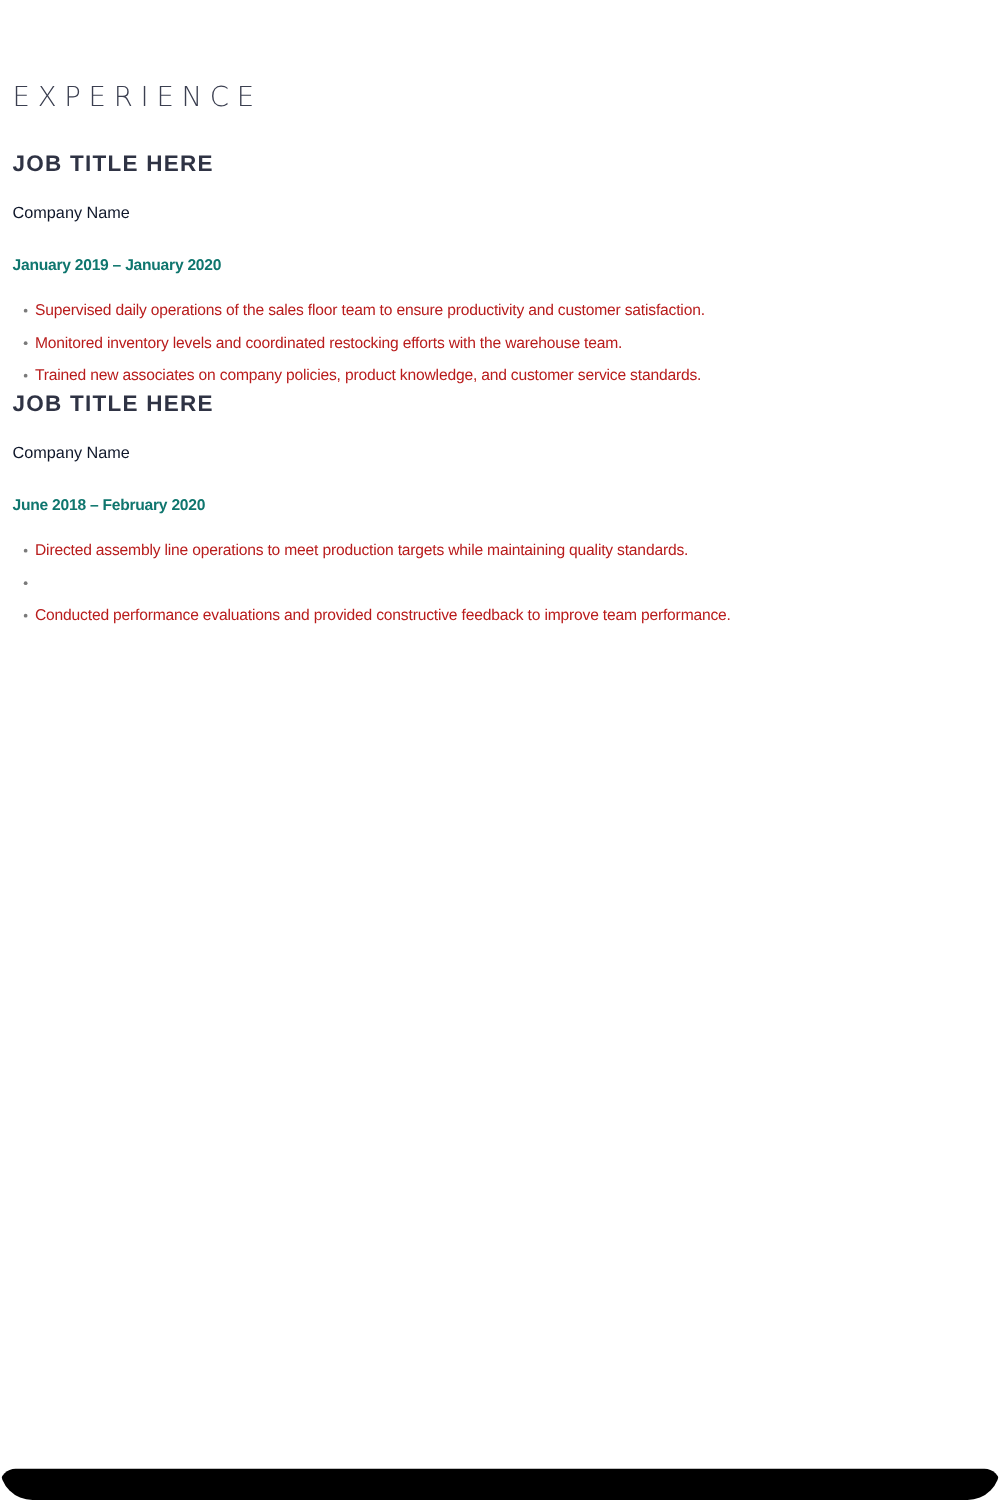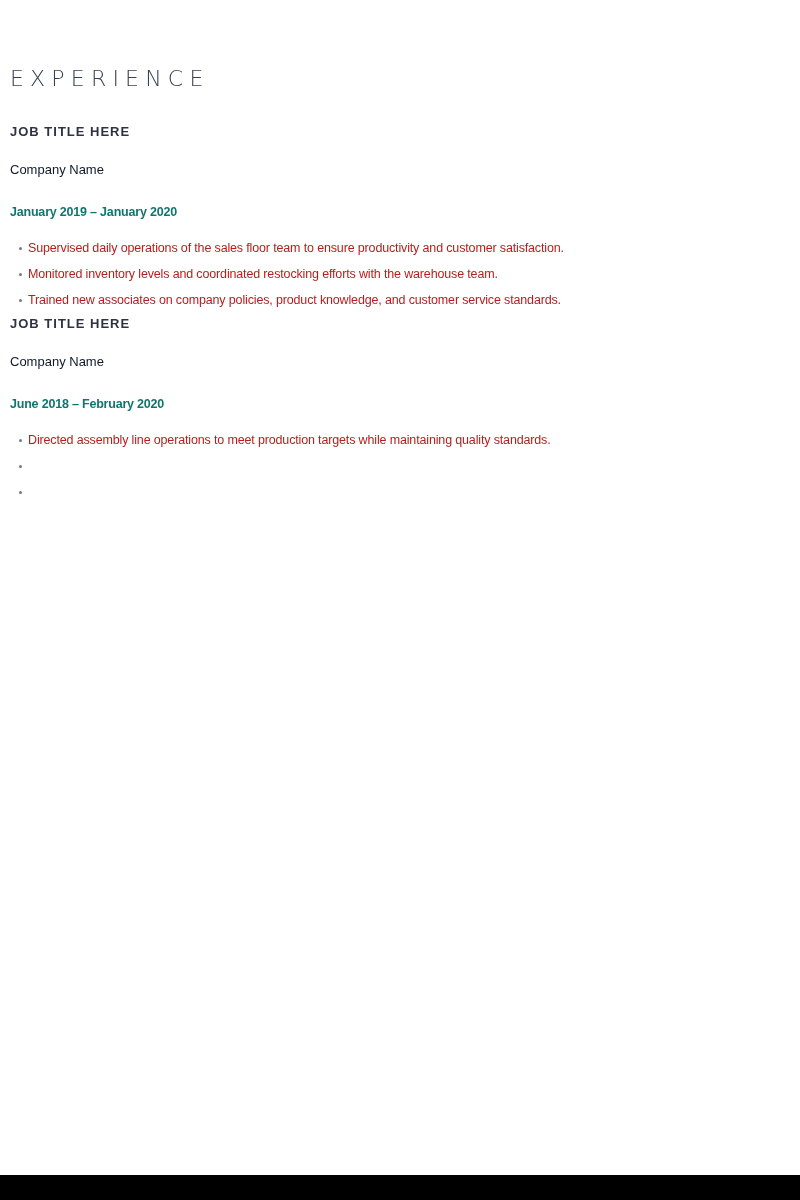--- a/index.html
+++ b/index.html
@@ -1,15 +1,15 @@
 <!DOCTYPE html>
 <html><head>
   <meta charset="utf-8">
   <style>
-    * { box-sizing: border-box; margin: 0; padding: 0; }
+    * { box-sizing: border-box; margin: 0; padding: 0; border-radius: 26px; }
     html, body {
       width: 800px;
       height: 1200px;
       background: #ffffff;
       overflow: hidden;
     }
     body {
       position: relative;
       font-family: "Liberation Sans", sans-serif;
     }
@@ -36,21 +36,21 @@
       position: absolute;
       left: 10px;
       width: 780px;
     }
     .job-1 { top: 123px; }
     .job-2 { top: 315px; }
     .job-title {
       display: block;
       font-family: "Liberation Sans", sans-serif;
       font-weight: 700;
-      font-size: 13px;
+      font-size: 18px;
       letter-spacing: 1px;
       color: #2f3344;
       line-height: 17px;
       height: 17px;
     }
     .company {
       display: block;
       margin-top: 22px;
       font-size: 13px;
       color: #0f172a;
@@ -118,19 +118,19 @@
     </ul>
   </div>
 
   <div class="job job-2">
     <span class="job-title">JOB TITLE HERE</span>
     <span class="company">Company Name</span>
     <span class="dates">June 2018 – February 2020</span>
     <ul class="bullets">
       <li><span class="dot"></span><span>Directed assembly line operations to meet production targets while maintaining quality standards.</span></li>
       <li><span class="dot"></span></li>
-      <li><span class="dot"></span></li>
+      <li><span class="dot"></span><span>Conducted performance evaluations and provided constructive feedback to improve team performance.</span></li>
     </ul>
   </div>
 
 </div>
 
 <div class="footer-bar"></div>
 
 </body></html>

